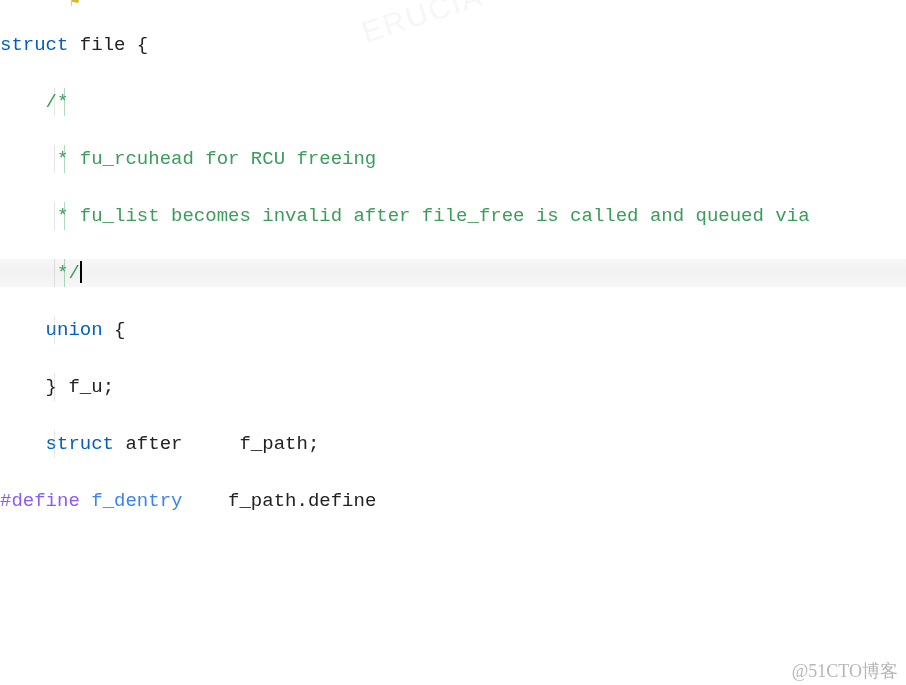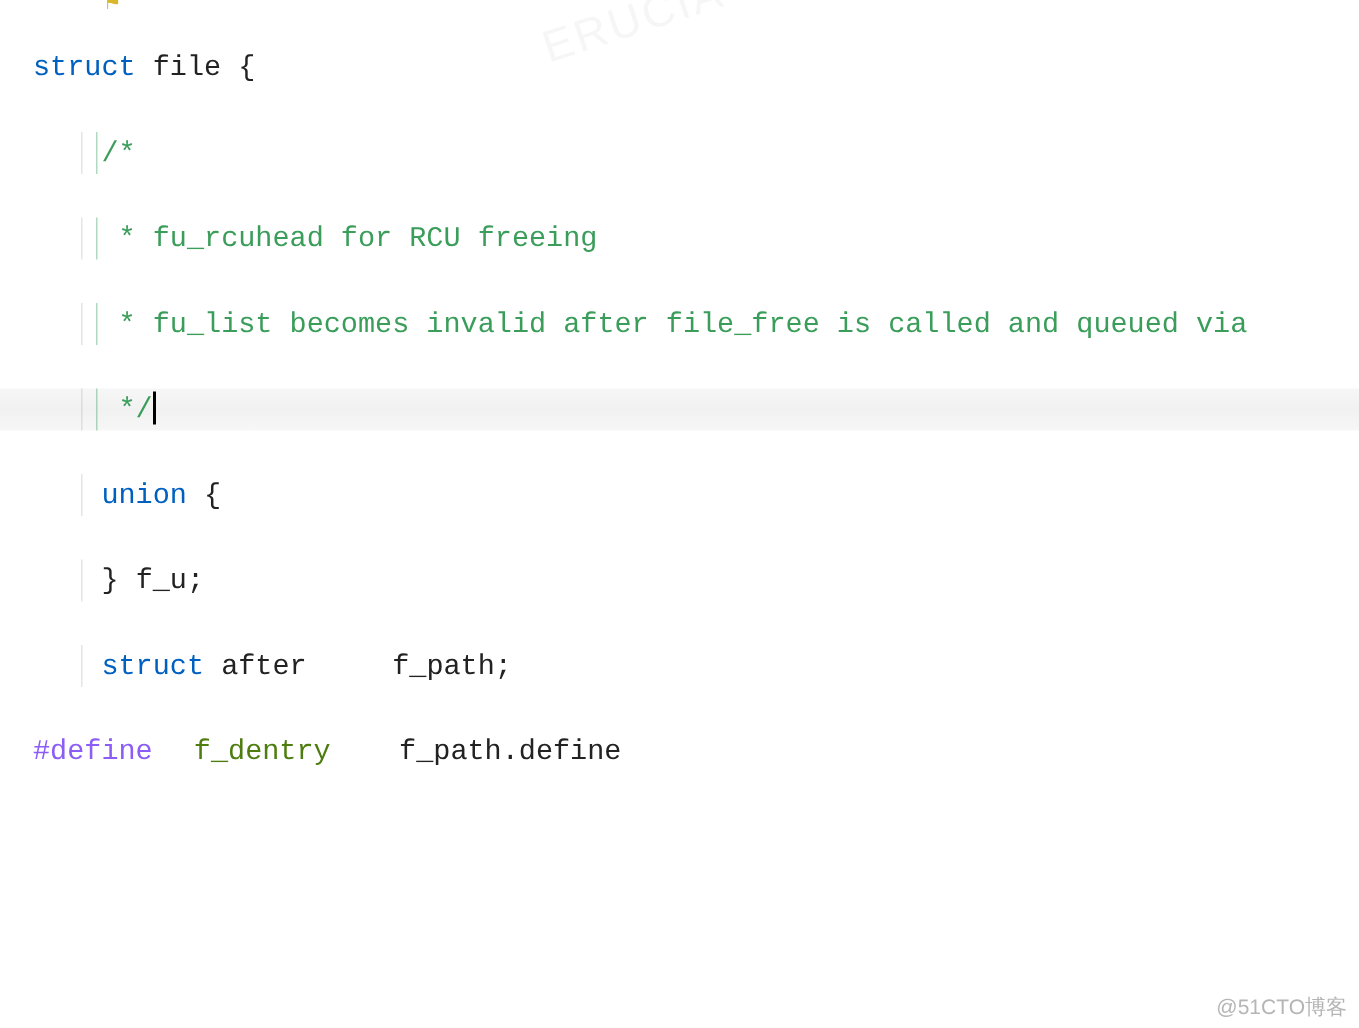--- a/index.html
+++ b/index.html
@@ -19,21 +19,21 @@
     color: #111;
     filter: blur(0.5px);
   }
   .code-area {
     position: absolute;
     left: 0;
     top: 2px;
     width: 906px;
   }
   .line {
-    padding-left: 22px;
+    padding-left: 0;
     position: relative;
   }
   
   .guide1::before {
     content: "";
     position: absolute;
     left: 54px;
     top: 0;
     bottom: 0;
     width: 1px;
@@ -55,44 +55,44 @@
       to bottom,
       rgba(200,200,200,0.15) 0%,
       rgba(200,200,200,0.25) 50%,
       rgba(200,200,200,0.15) 100%
     );
   }
   .kw     { color: #0060c0; }            
   .ident  { color: #222; }
   .comment{ color: #3a9d5a; }
   .preproc{ color: #8b5cf6; }
-  .macro  { color: #4d7c0f; margin-left: 16px; }
+  .macro  { color: #3b82f6; }
   .punct  { color: #222; }
   .caret {
     display: inline-block;
     width: 0;
     border-left: 2px solid #000;
     height: 22px;
     vertical-align: -5px;
   }
   .bookmark {
     position: absolute;
     left: 70px;
     top: -12px;
     font-size: 16px;
     color: #d8b82a;
     transform: rotate(0deg);
   }
   .watermark {
     position: absolute;
     right: 8px;
     bottom: 0;
-    font-size: 14px;
+    font-size: 18px;
     color: rgba(120,120,120,0.55);
-    font-family: Liberation Sans, sans-serif;
+    font-family: Liberation Serif, serif;
     white-space: nowrap;
   }
   
   .bg-mark {
     position:absolute;
     left: 360px;
     top: 0;
     font-size: 30px;
     letter-spacing: 2px;
     color: rgba(180,180,180,0.12);

